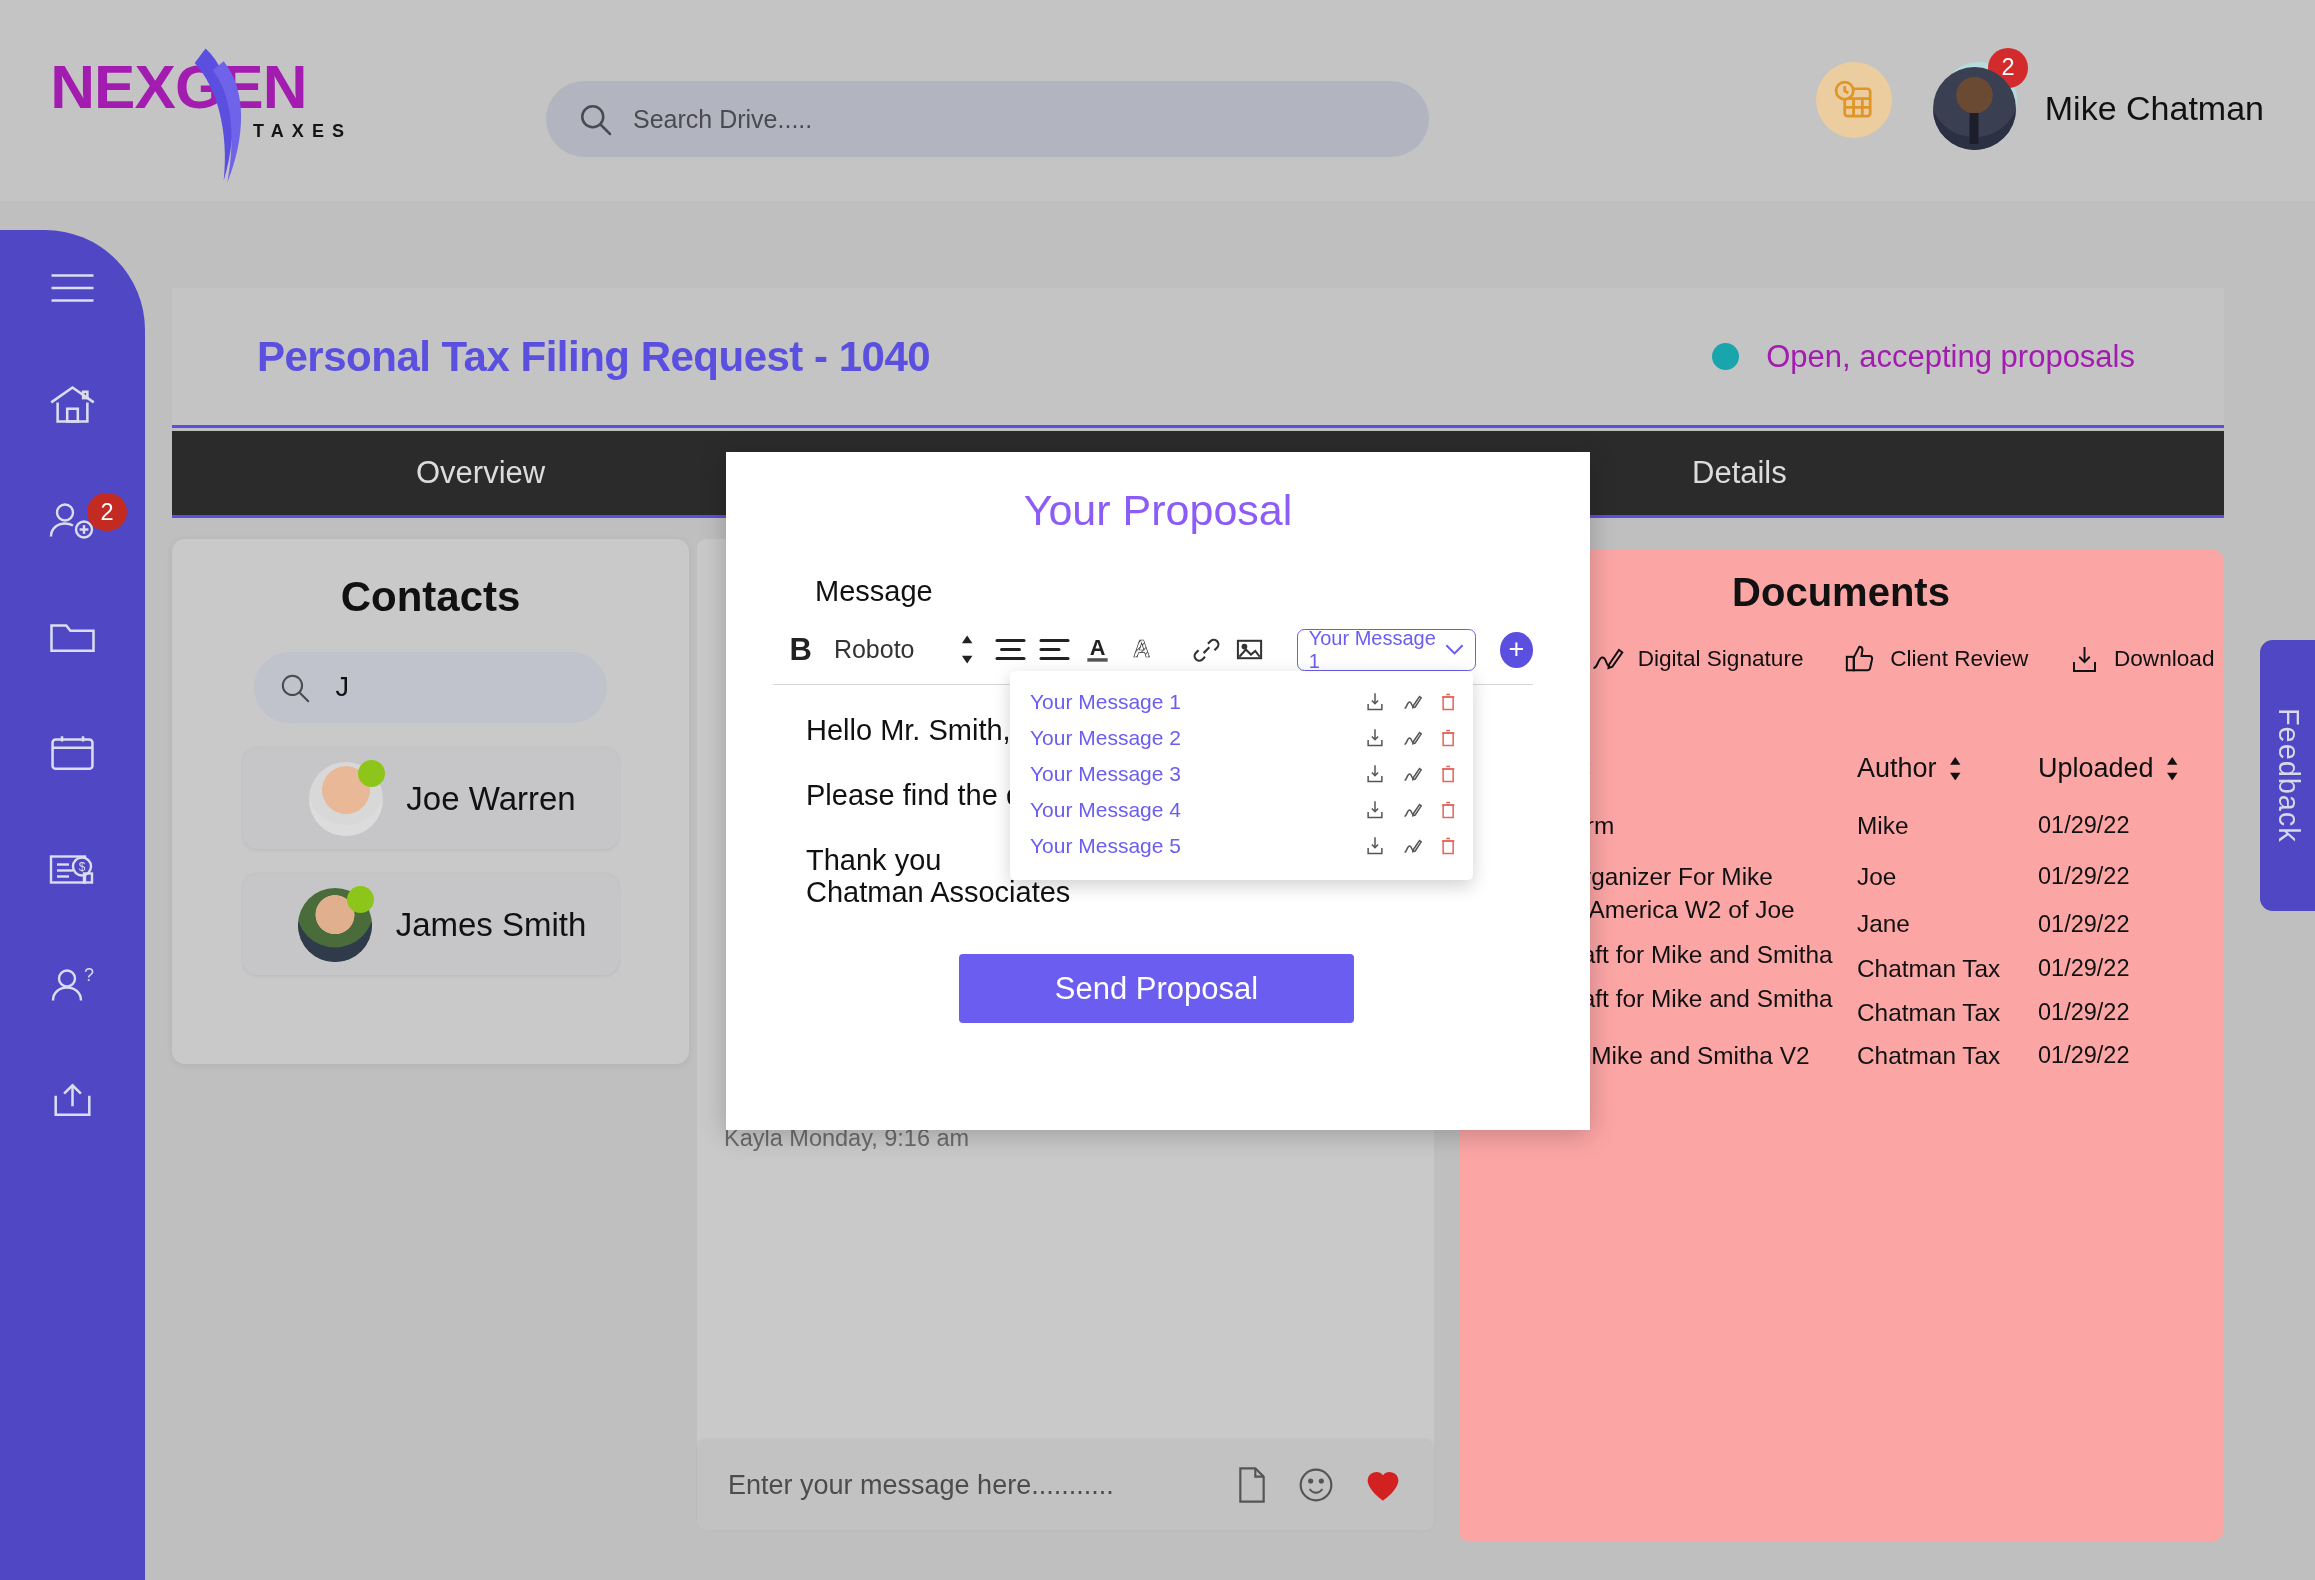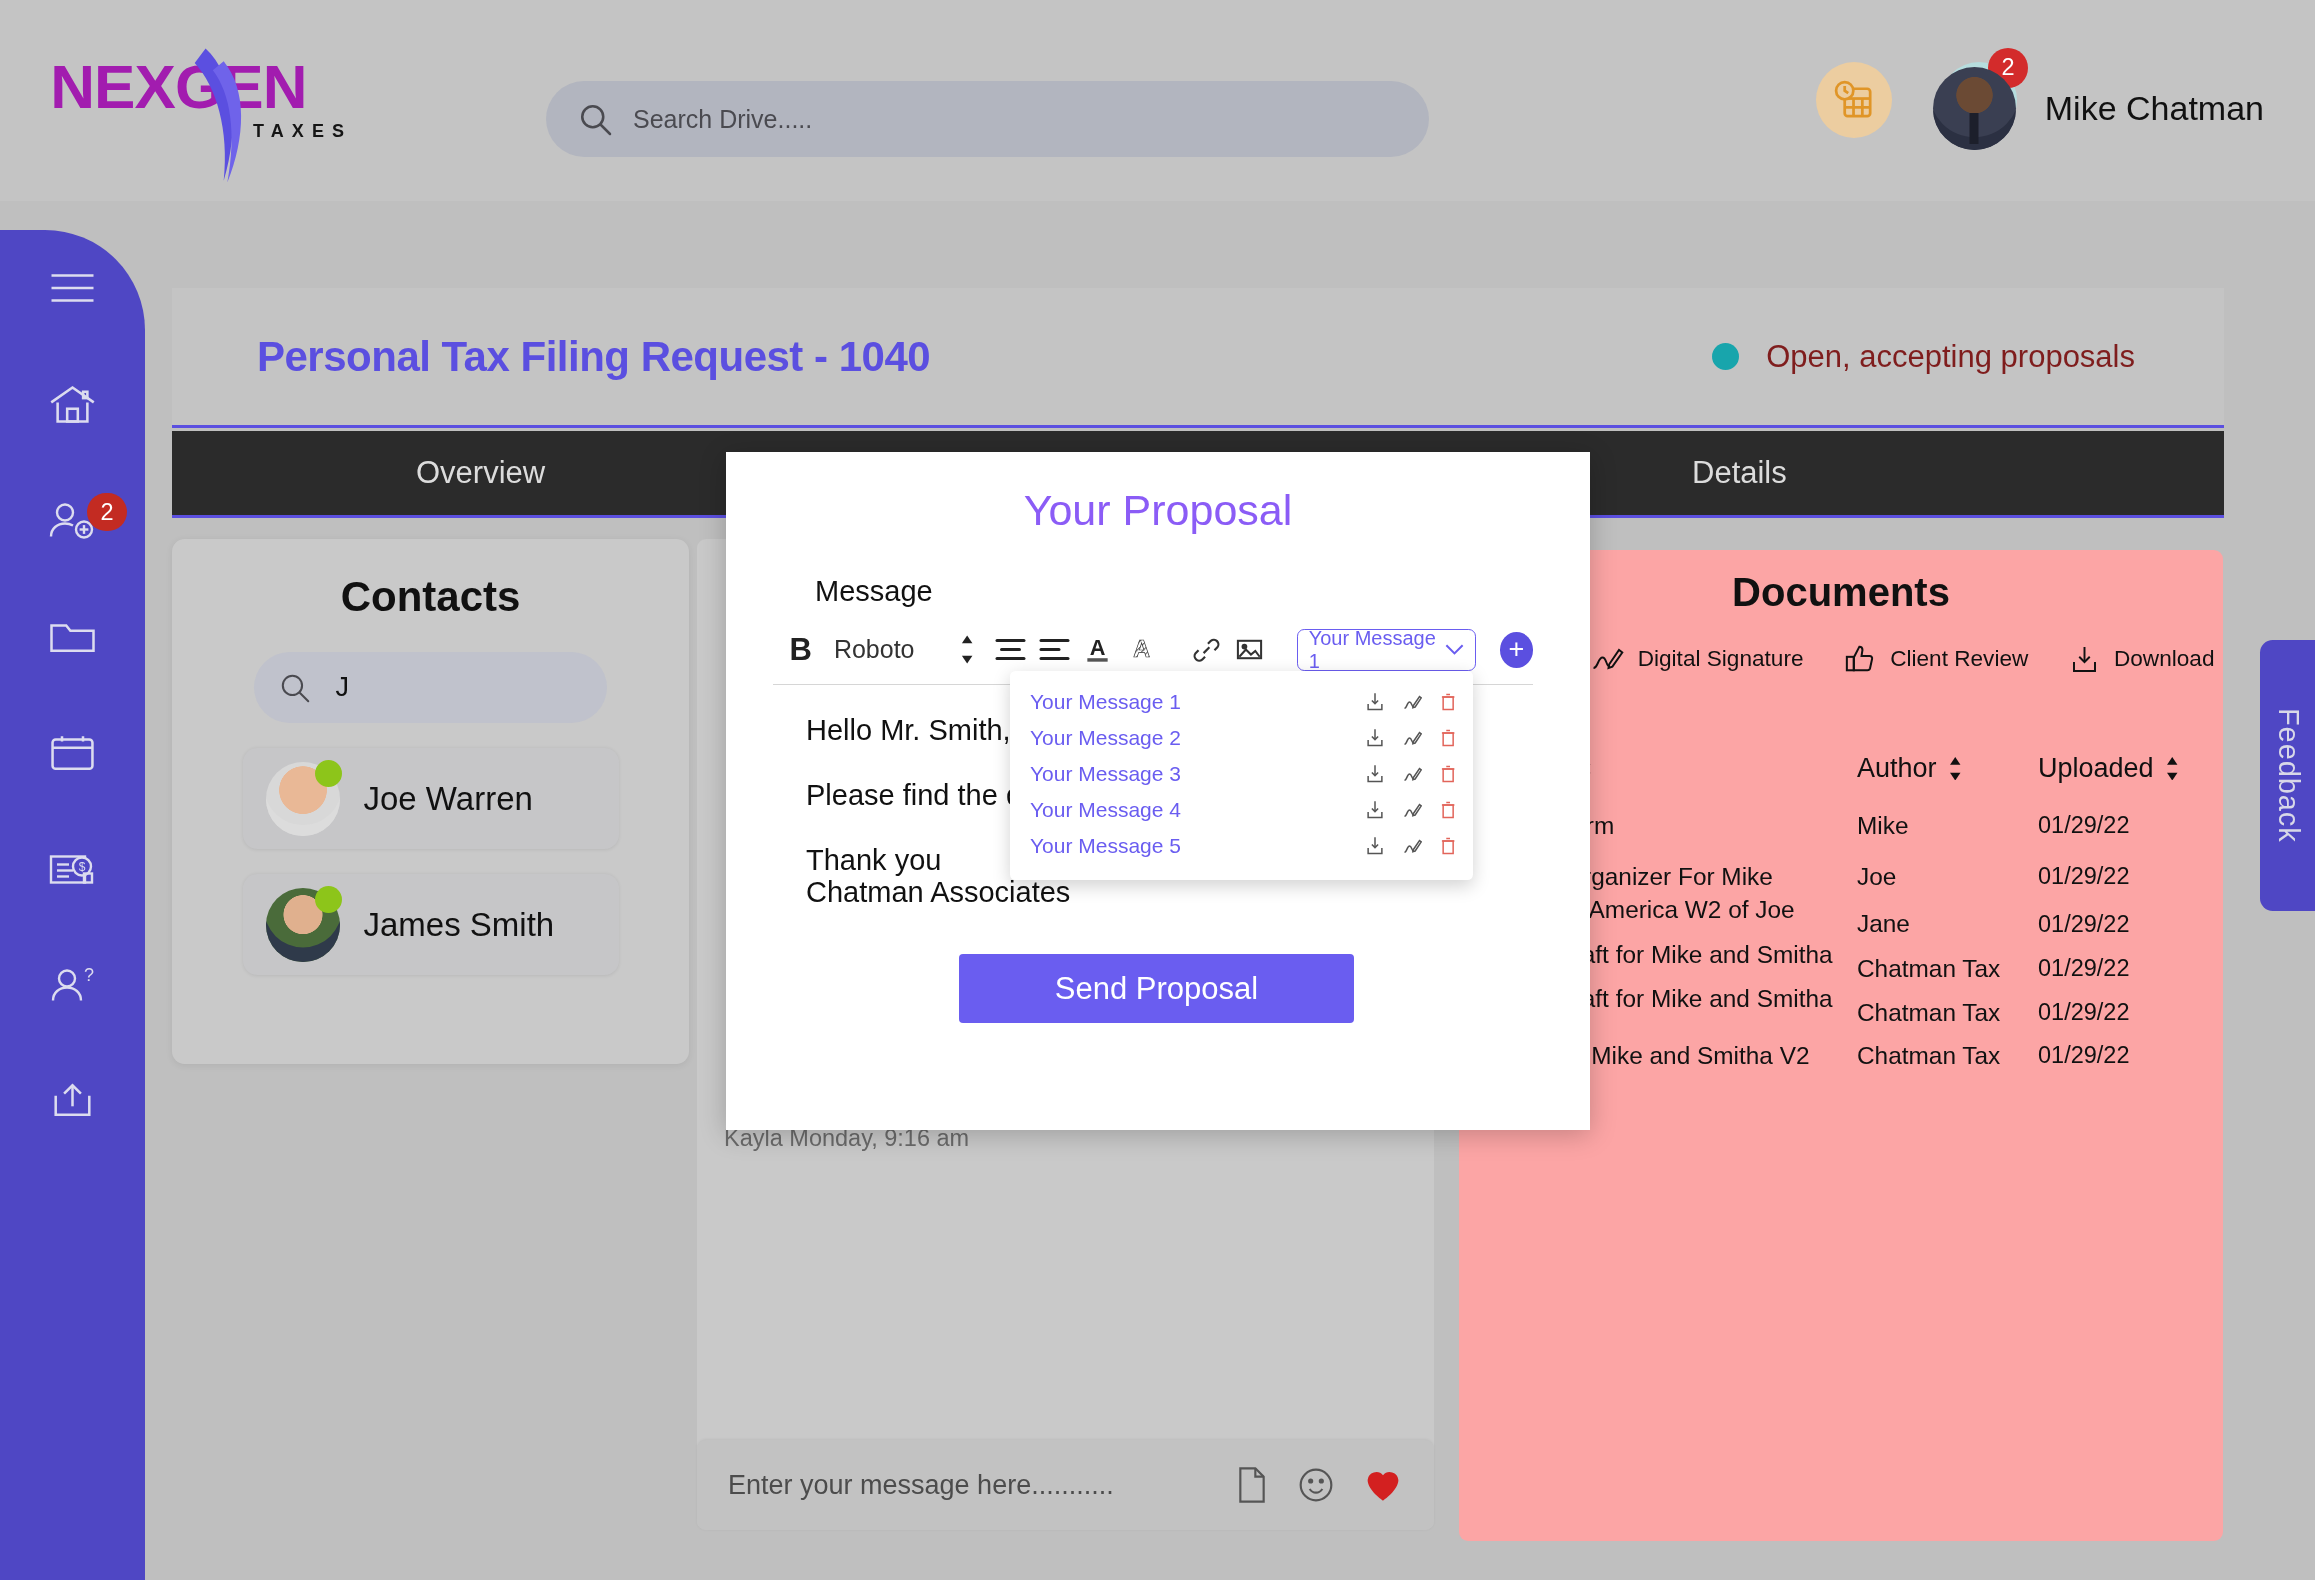--- a/index.html
+++ b/index.html
@@ -72,21 +72,21 @@
 
   
   .page-card {
     position: absolute; left: 172px; top: 288px; width: 2052px; height: 140px;
     background: #c4c4c4; display: flex; align-items: center; justify-content: space-between;
     padding: 0 89px 0 85px; border-bottom: 3.6px solid #5b4fe0;
   }
   .page-title { font-size: 42px; font-weight: 700; color: #5b4fe0; letter-spacing: -0.5px; }
   .status-wrap { display: flex; align-items: center; gap: 27px; }
   .status-dot { width: 27px; height: 27px; border-radius: 50%; background: #18a5ac; }
-  .status-text { font-size: 31px; color: #7f1d1d; }
+  .status-text { font-size: 31px; color: #a21caf; }
 
   .tabbar {
     position: absolute; left: 172px; top: 431px; width: 2052px; height: 87px;
     background: #2b2b2b; display: flex; align-items: center;
     border-bottom: 3.6px solid #5b4fe0;
   }
   .tab { font-size: 31px; color: #dcdcdc; position: relative; }
   .tab.t-overview { position: absolute; left: 244px; }
   .tab.t-messages { position: absolute; left: 690px; }
   .tab.t-invoices { position: absolute; left: 1067px; }
@@ -101,20 +101,21 @@
   .contacts h2 { text-align: center; font-size: 42px; font-weight: 700; margin-top: 34px; color: #111; }
   .c-search {
     margin: 31px auto 0; width: 353px; height: 71px; background: #c0c2cc; border-radius: 36px;
     display: flex; align-items: center; padding: 0 23.5px; gap: 25px;
   }
   .c-search .val { font-size: 27px; color: #111; }
   .c-item {
     margin: 25px auto 0; width: 376px; height: 101px; background: #c6c6c8;
     border-radius: 14.5px; display: flex; align-items: center; gap: 23.5px; padding-left: 23.5px;
     box-shadow: 0 0.9px 3.6px rgba(0,0,0,.08);
+    justify-content: center;
   }
   .c-ava { width: 74px; height: 74px; border-radius: 50%; position: relative; overflow: visible; }
   .c-ava .face { width:74px;height:74px;border-radius:50%;overflow:hidden; }
   .c-ava .dot { position: absolute; right: -1.8px; top: -1.8px; width: 27px; height: 27px; border-radius: 50%; background: #8dc51a; }
   .c-name { font-size: 33px; color: #111; }
 
   
   .chat {
     position: absolute; left: 697px; top: 539px; width: 737px; height: 991px;
     background: #c9c9c9; border-radius: 9px;

